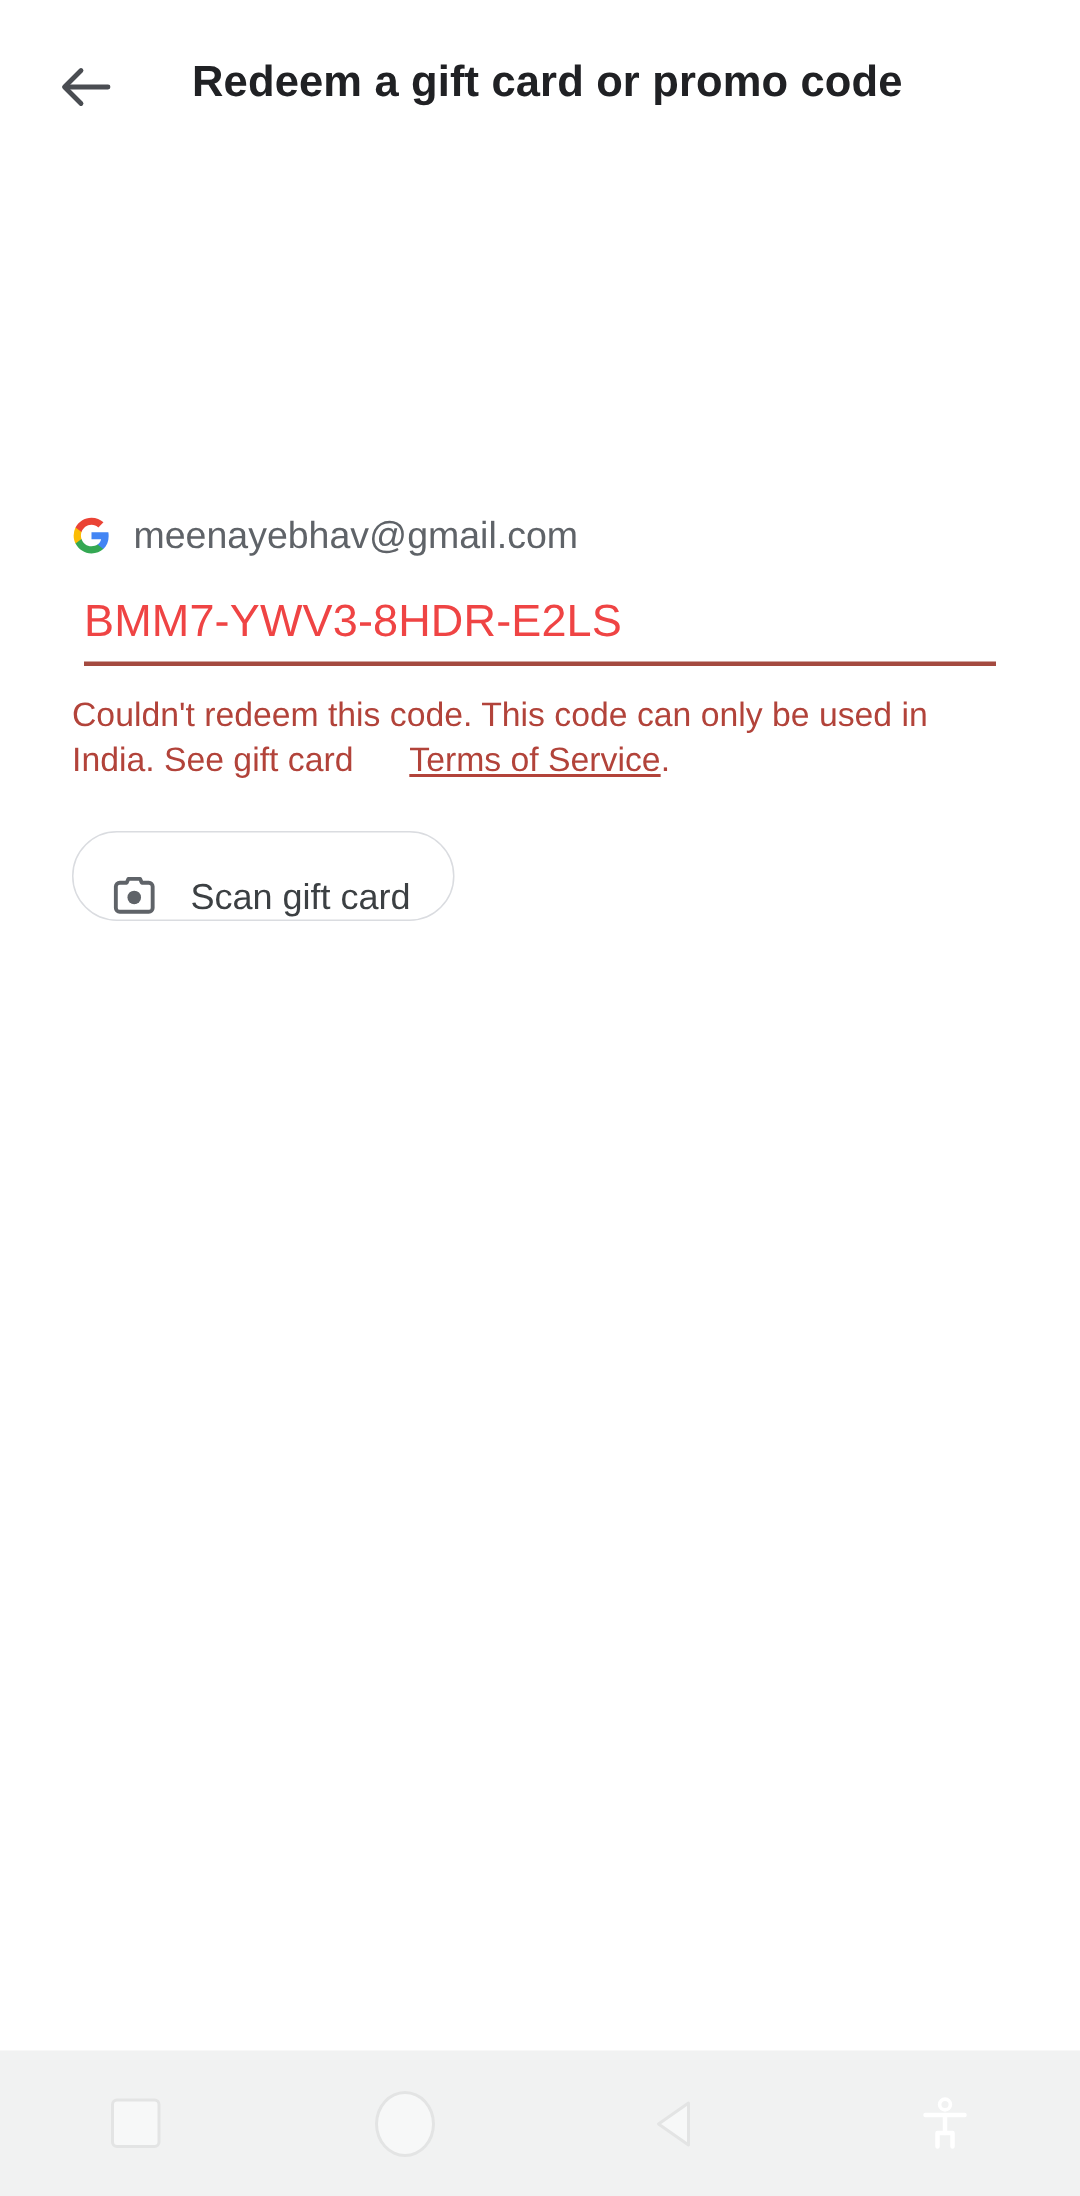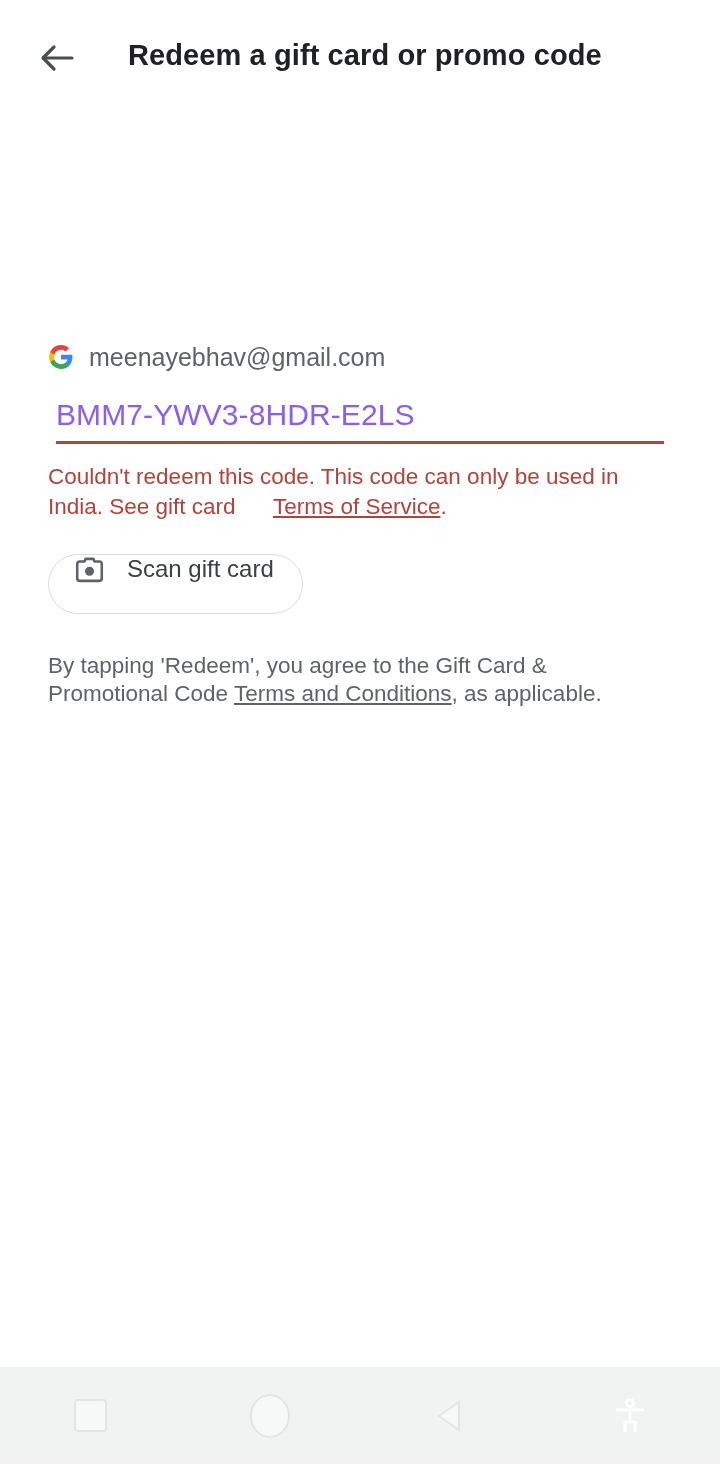--- a/index.html
+++ b/index.html
@@ -85,21 +85,21 @@
   }
 
   .code-field-wrap {
     position: absolute;
     left: 56px;
     top: 245px;
     width: 608px;
   }
   .code-value {
     font-size: 30px;
-    color: #8b5cf6;
+    color: #ef4444;
     line-height: 40px;
     letter-spacing: 0.1px;
     white-space: nowrap;
     padding-bottom: 6px;
     outline: none;
   }
   .code-underline {
     height: 3px;
     background: #a44a40;
     width: 100%;
@@ -123,21 +123,21 @@
 
   .scan-btn {
     position: absolute;
     left: 48px;
     top: 404px;
     height: 60px;
     box-sizing: border-box;
     border: 1.6px solid #dadce0;
     border-radius: 30px;
     display: inline-flex;
-    align-items: flex-start;
+    align-items: flex-end;
     padding: 0 28px 0 25px;
     background: #ffffff;
     cursor: pointer;
   }
   .scan-btn .cam {
     width: 31px;
     height: 31px;
     flex: 0 0 auto;
     display: block;
   }
@@ -263,23 +263,20 @@
     <div class="scan-btn">
       <span class="cam">
         <svg width="31" height="31" viewBox="0 0 24 24" xmlns="http://www.w3.org/2000/svg">
           <path d="M9 3 L8.1 5 H4.5 A2 2 0 0 0 2.5 7 V18 A2 2 0 0 0 4.5 20 H19.5 A2 2 0 0 0 21.5 18 V7 A2 2 0 0 0 19.5 5 H15.9 L15 3 Z" fill="none" stroke="#5f6368" stroke-width="2" stroke-linejoin="round"></path>
           <circle cx="12" cy="12.6" r="3.5" fill="#5f6368"></circle>
         </svg>
       </span>
       <span class="scan-label">Scan gift card</span>
     </div>
 
-    <div class="terms-text">
-      <span>By tapping 'Redeem', you agree to the Gift Card &amp; Promotional Code </span><a>Terms and Conditions</a><span>, as applicable.</span>
-    </div>
 
     <button class="redeem-btn">Redeem</button>
   </div>
 
   <div class="navbar">
     <div class="nav-btn">
       <span class="nav-recents"></span>
     </div>
     <div class="nav-btn">
       <span class="nav-home"></span>

